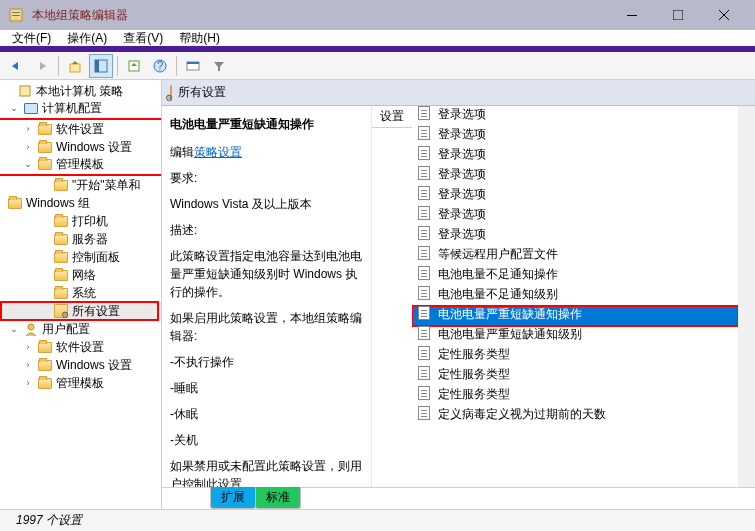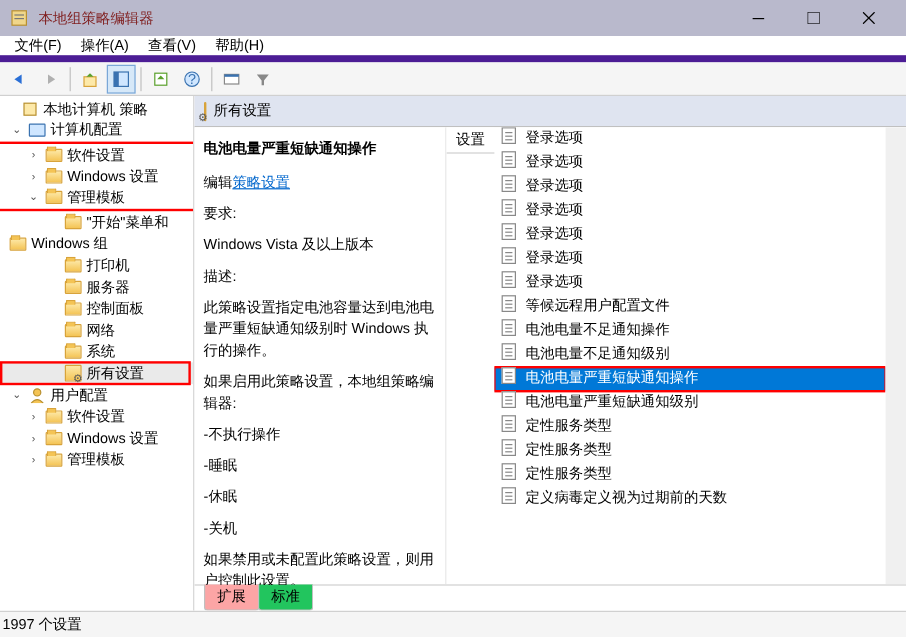--- a/index.html
+++ b/index.html
@@ -53,24 +53,24 @@
 .list-body { flex: 1; overflow: auto; }
 .list-row { height: 20px; display: flex; align-items: flex-start; padding: 0 6px; gap: 6px; cursor: pointer; }
 .list-row .rico { width: 14px; height: 14px; display: inline-flex; }
 .list-row.selected { background: #0078d7; color: #fff; }
 .list-row.selected.redrow { outline: 2px solid #ff0000; outline-offset: -1px; }
 .scrollbar-v { width: 17px; background: #f0f0f0; }
 
 
 .tabs-strip { height: 22px; border-top: 1px solid #d0d0d0; display: flex; align-items: flex-end; padding-left: 8px; background: #fff; }
 .tab { padding: 2px 10px; border: 1px solid #c0c0c0; border-top: none; margin-right: -1px; background: #22c55e; border-radius: 0 0 3px 3px; }
-.tab.active { background: #fca5a5; }
-
-
-.statusbar { height: 22px; border-top: 1px solid #d0d0d0; display: flex; align-items: center; padding: 0 2px; background: #f5f5f5; }
+.tab.active { background: #0ea5e9; margin-left: 40px; }
+
+
+.statusbar { height: 22px; border-top: 1px solid #d0d0d0; display: flex; align-items: center; padding: 0 16px; background: #f5f5f5; font-style: italic; }
 
 
 .folder { width: 14px; height: 11px; background: linear-gradient(#fde9a9, #f4c455); border: 1px solid #d8a33a; border-radius: 1px; position: relative; }
 .folder::before { content: ""; position: absolute; top: -3px; left: 0; width: 6px; height: 3px; background: #f4c455; border: 1px solid #d8a33a; border-bottom: none; border-radius: 1px 1px 0 0; }
 .policy-ico { width: 12px; height: 14px; border: 1px solid #888; background: #fff; position: relative; }
 .policy-ico::before, .policy-ico::after { content: ""; position: absolute; left: 2px; right: 2px; height: 1px; background: #888; }
 .policy-ico::before { top: 3px; }
 .policy-ico::after { top: 6px; box-shadow: 0 3px 0 #888; }
 .setting-ico { width: 14px; height: 14px; background: linear-gradient(#fde9a9, #f4c455); border: 1px solid #d8a33a; border-radius: 1px; position: relative; }
 .setting-ico::after { content: "⚙"; position: absolute; font-size: 9px; right: -2px; bottom: -3px; color: #555; }

